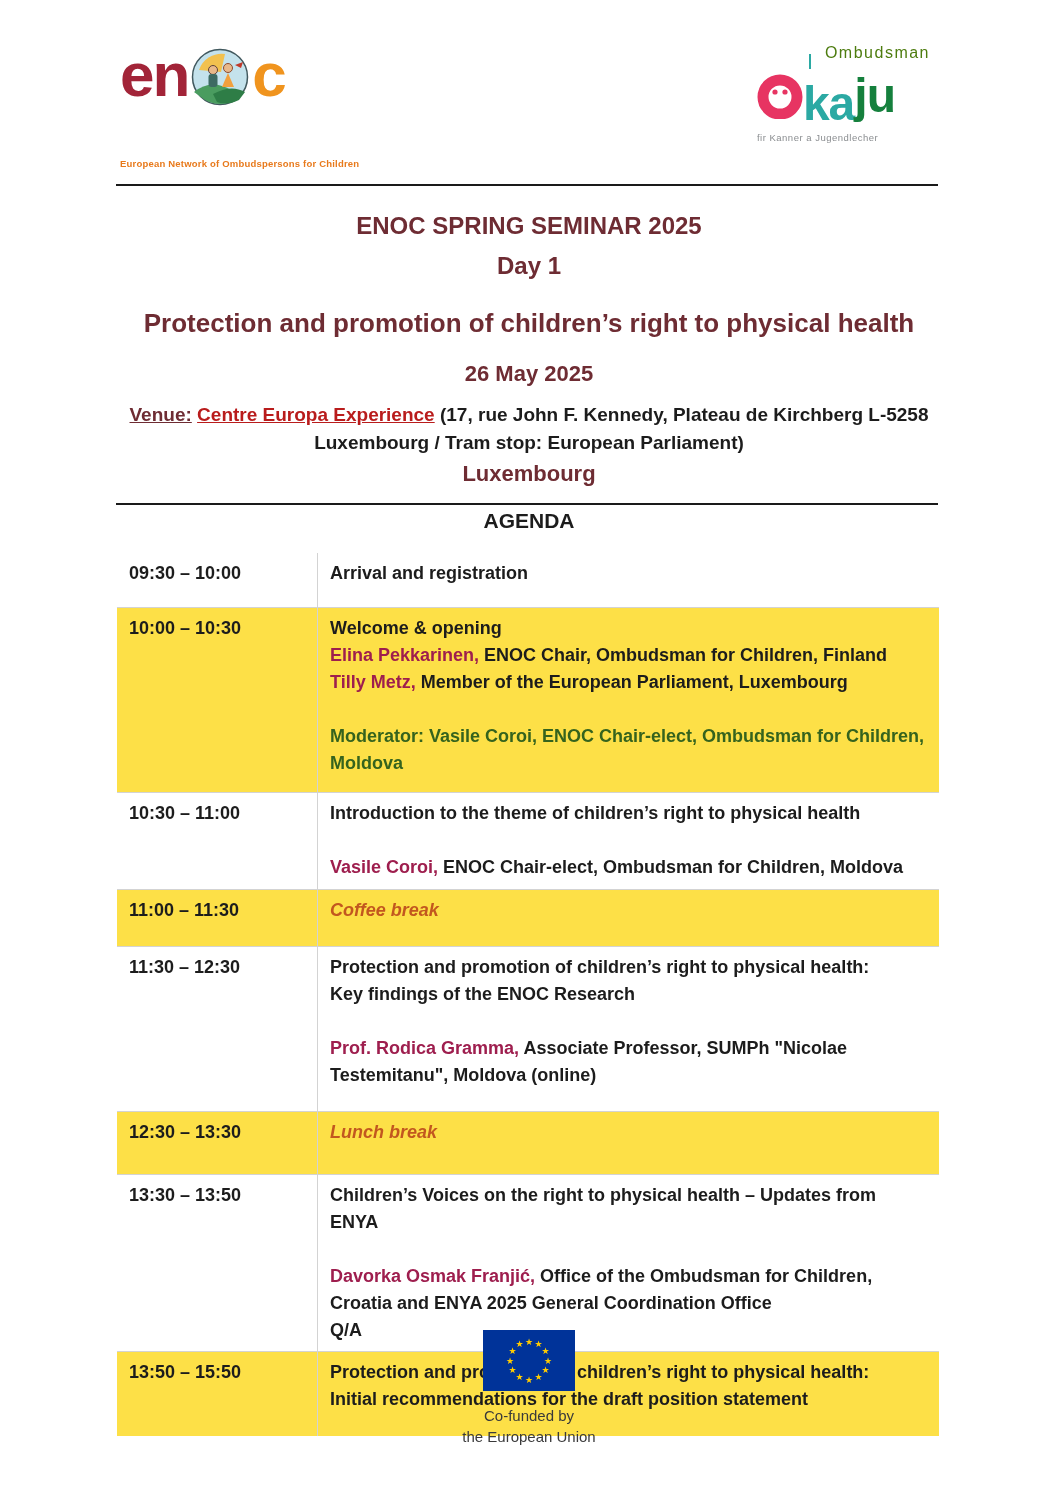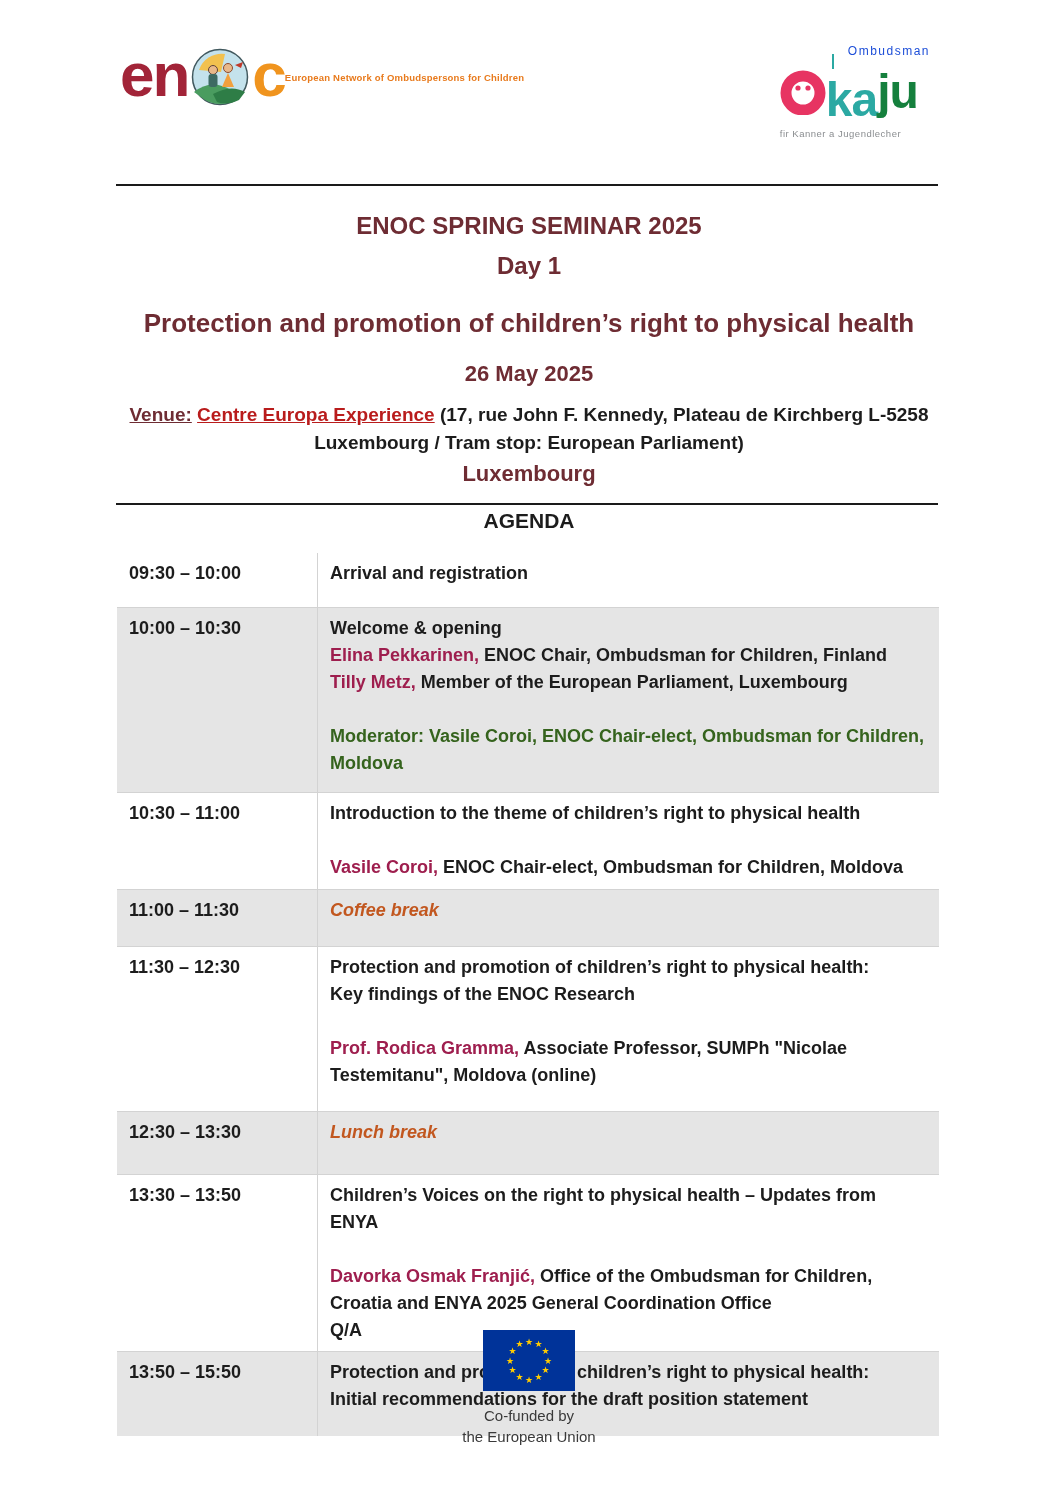--- a/index.html
+++ b/index.html
@@ -3,31 +3,31 @@
 <meta charset="utf-8">
 <style>
   html,body { margin:0; padding:0; background:#ffffff; }
   .page {
     position:relative; width:1058px; height:1497px; background:#ffffff;
     font-family:"Liberation Sans", sans-serif; overflow:hidden;
   }
 
   
   .logos-row { position:absolute; top:44px; left:120px; right:128px; display:flex; justify-content:space-between; align-items:flex-start; }
-  .enoc-logo { display:flex; align-items:center; }
+  .enoc-logo { display:flex; flex-direction:column; align-items:flex-start;gap:48px; }
   .enoc-word { display:flex; align-items:center; line-height:1; }
   .enoc-letter { font-size:62px; font-weight:800; letter-spacing:-2px; }
   .enoc-e-n .l-e { color:#a22438; }
   .enoc-c { color:#f0941e; }
   .enoc-circle { margin:0 3px; transform:translateY(2px); }
   .enoc-tagline { margin-top:4px; font-size:9.5px; font-weight:bold; color:#e87a1c; letter-spacing:0.2px; }
 
   .okaju-logo { position:relative; display:flex; flex-direction:column; }
   .okaju-tick { position:absolute; left:52px; top:10px; width:2.5px; height:15px; background:#2ba9a3; }
-  .okaju-top { margin-left:68px; font-size:12px; color:#1d4ed8; letter-spacing:1.5px; }
+  .okaju-top { margin-left:68px; font-size:16px; color:#4d7c0f; letter-spacing:1.5px; }
   .okaju-word { display:flex; align-items:center; line-height:1; margin-top:2px; }
   .okaju-letters { font-size:48px; font-weight:800; letter-spacing:-1px; }
   .okaju-ka { color:#2ba9a3;margin-top:16px; }
   .okaju-ju { color:#15803d; }
   .okaju-tagline { margin-top:4px; font-size:9.5px; color:#8a8d90; letter-spacing:0.5px; }
 
   
   .rule { position:absolute; left:116px; width:822px; border:none; border-top:2px solid #1a1a1a; margin:0; }
   .rule-top { top:184px; }
   .rule-agenda { top:503px; }
@@ -42,21 +42,21 @@
   .venue-label { color:#6e2c33; text-decoration:underline; }
   .venue-link { color:#b91c1c; text-decoration:underline; cursor:pointer; }
   .t-city  { font-size:22px; font-weight:bold; margin:4px 0 0 0; }
   .t-agenda { font-size:21px; font-weight:bold; color:#1c1c1c; margin:22px 0 0 0; }
 
   
   .agenda-table { position:absolute; top:553px; left:117px; width:822px; border-collapse:collapse; table-layout:fixed; }
   .agenda-table td { vertical-align:top; padding:7px 12px; font-size:18px; font-weight:bold; line-height:27px; color:#1c1c1c; }
   .agenda-table tr + tr td { border-top:1px solid #d3d3d3; }
   td.time-cell { width:176px; border-right:1px solid #d3d3d3; white-space:nowrap; }
-  tr.shaded { background:#e5e5e5; }
+  tr.shaded { background:#fde047; }
   .time-black { color:#1c1c1c; }
   .time-orange { color:#c2571f; }
   .time-pad { padding-top:36px; }
   .seg-normal { color:#1c1c1c; }
   .seg-name { color:#9e1e4e;margin-top:37px; }
   .seg-green { color:#35631d; }
   .seg-break { color:#c2571f; font-style:italic; }
   .blank-line { height:27px; }
 
   

